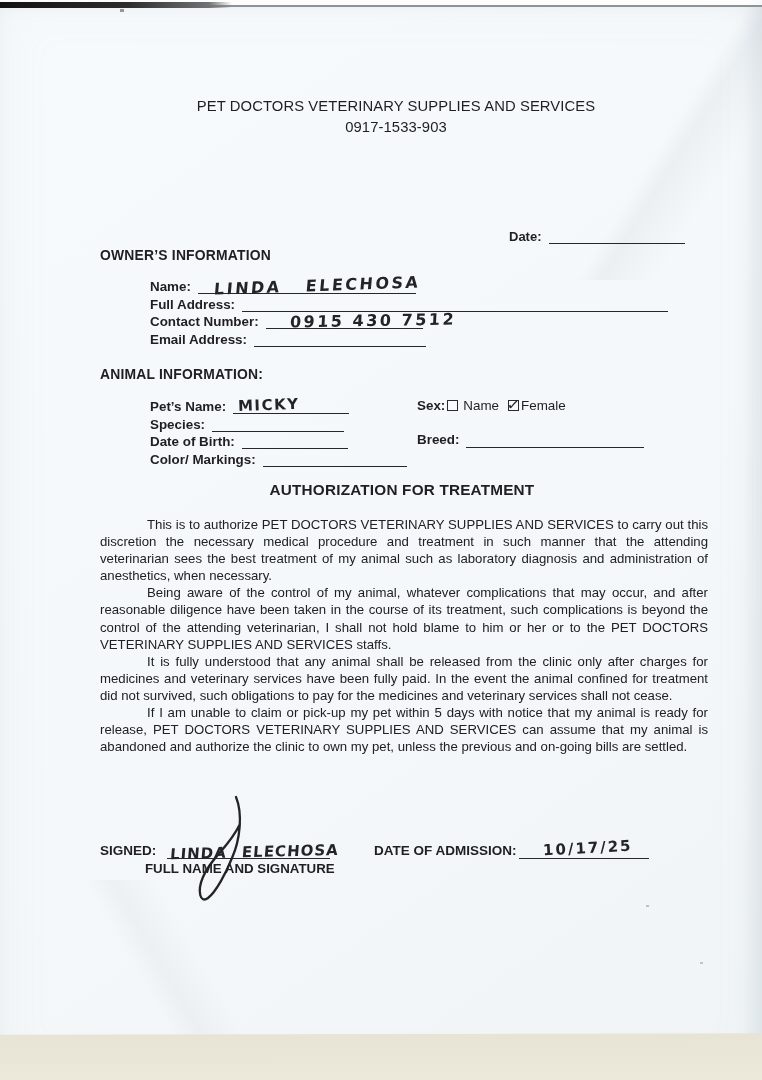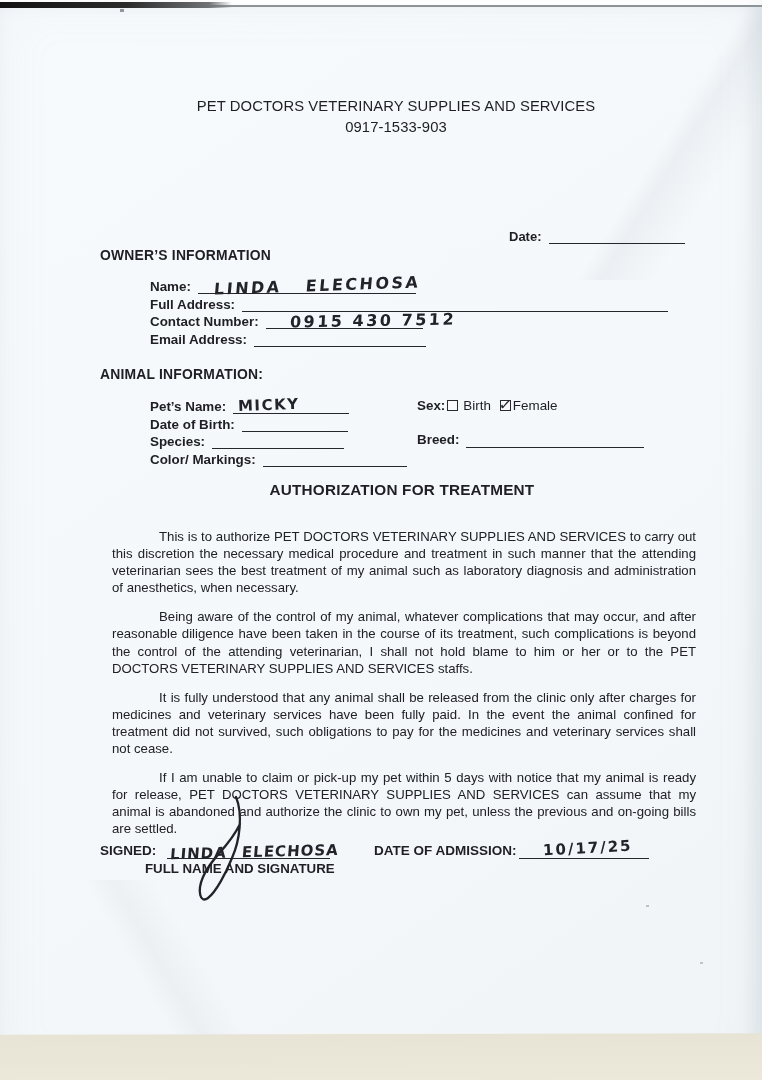--- a/index.html
+++ b/index.html
@@ -68,21 +68,21 @@
   .check { position:absolute; left:-2px; bottom:-3px; font-size:15px; font-weight:bold; color:#202028;
     font-family:"DejaVu Sans",sans-serif; line-height:1; transform:rotate(6deg); }
   .breed-row { position:absolute; left:417px; top:432px; display:flex; align-items:flex-start; height:18px; font-size:13.4px; }
   .breed-row .uline { margin-left:7px; height:15px; }
 
   
   .auth-title { position:absolute; top:481px; left:30px; width:744px; text-align:center;
     font-size:15.3px; font-weight:bold; letter-spacing:0.2px; }
   .body-text { position:absolute; top:516px; left:100px; width:608px;
     font-size:13.2px; line-height:17.1px; text-align:justify; color:#202026; }
-  .body-text p { margin:12px; text-indent:47px; }
+  .body-text p { margin:0; text-indent:47px; }
 
   
   .signed-label { position:absolute; left:100px; top:843px; font-size:13.5px; font-weight:bold; }
   .signed-line { position:absolute; left:167px; top:841px; height:17px; border-bottom:1.6px solid #26262c; }
   .sig-caption { position:absolute; left:145px; top:861px; font-size:13.3px; font-weight:bold; }
   .admit-label { position:absolute; left:374px; top:843px; font-size:13.5px; font-weight:bold; }
   .admit-line { position:absolute; left:519px; top:841px; height:17px; border-bottom:1.6px solid #26262c; }
 
   
   .hw { position:absolute; font-family:"DejaVu Sans",sans-serif; color:#23232b; white-space:nowrap; font-weight:600; }
@@ -143,37 +143,37 @@
 
   <div class="sec-title sec-animal">ANIMAL INFORMATION:</div>
   <div class="fields animal-fields">
     <div class="frow">
       <span class="lbl">Pet’s Name:</span>
       <span class="uline w-pet">
         <span class="hw hw-pet">MICKY</span>
       </span>
     </div>
     <div class="frow">
+      <span class="lbl">Species:</span>
+      <span class="uline w-species"></span>
+    </div>
+    <div class="frow">
       <span class="lbl">Date of Birth:</span>
       <span class="uline w-dob"></span>
-    </div>
-    <div class="frow">
-      <span class="lbl">Species:</span>
-      <span class="uline w-species"></span>
     </div>
     <div class="frow">
       <span class="lbl">Color/ Markings:</span>
       <span class="uline w-color"></span>
     </div>
   </div>
 
   <div class="sex-row">
     <span class="lbl">Sex:</span>
     <span class="cbx"></span>
-    <span>Birth</span>
+    <span>Name</span>
     <span class="cbx cbx-f">
       <span class="check">✓</span>
     </span>
     <span>Female</span>
   </div>
 
   <div class="breed-row">
     <span class="lbl">Breed:</span>
     <span class="uline w-breed"></span>
   </div>

